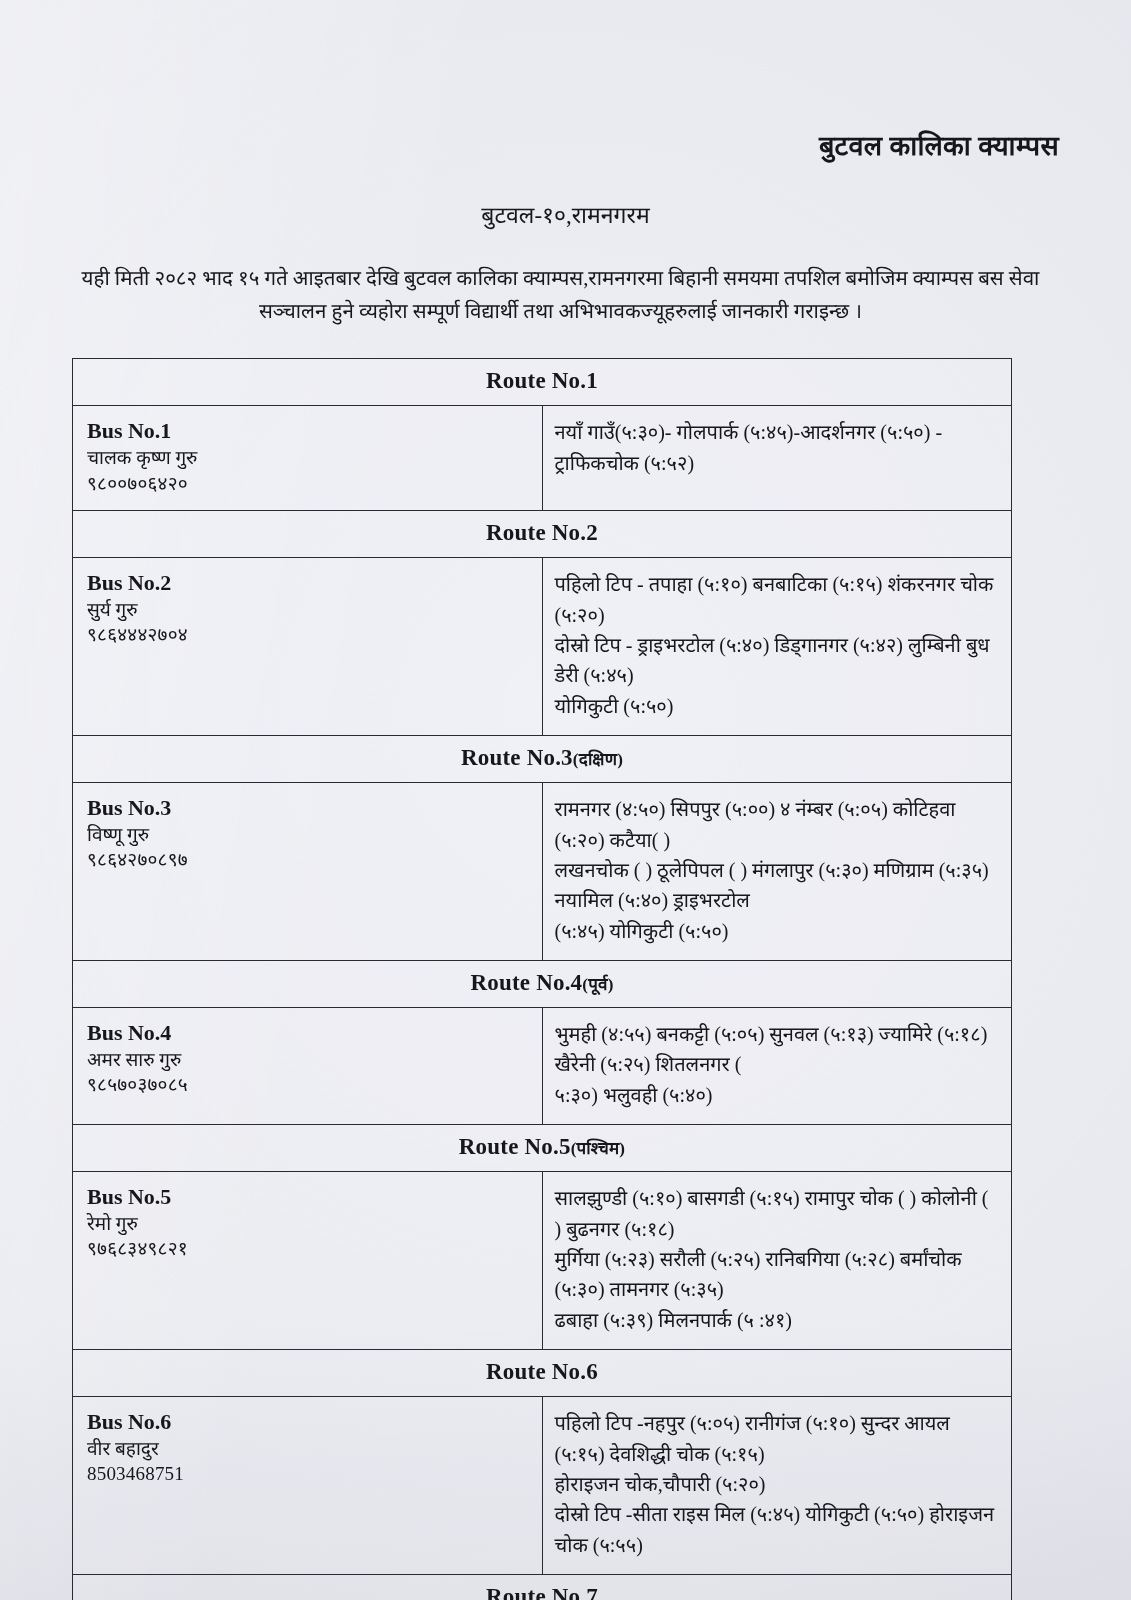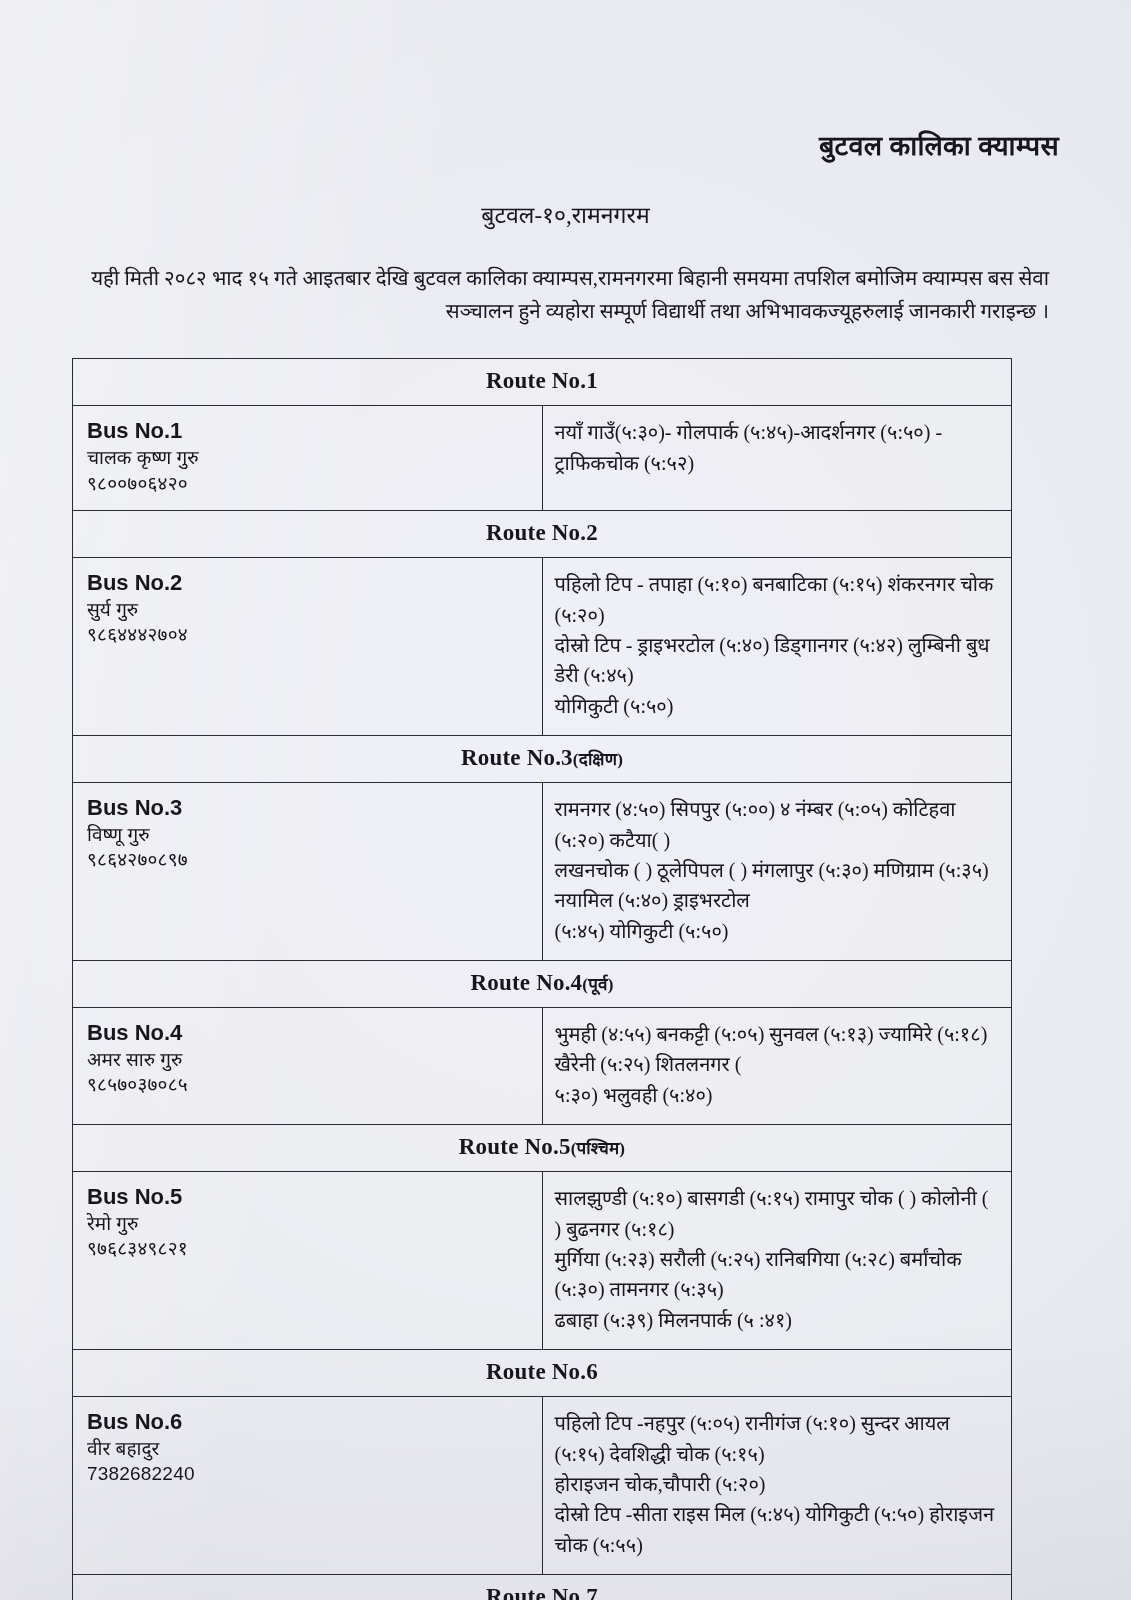--- a/index.html
+++ b/index.html
@@ -50,21 +50,21 @@
     font-family: "Liberation Serif", serif;
     font-size: 23px;
     margin-top: 40px;
     line-height: 1.2;
   }
   .intro {
     margin-top: 32px;
     font-family: "Liberation Serif", serif;
     font-size: 20.5px;
     line-height: 1.62;
-    text-align: right;
+    text-align: center;
     padding-right: 10px;
   }
 
   table.routes {
     margin-top: 30px;
     width: 940px;
     border-collapse: collapse;
     table-layout: fixed;
     background: rgba(255,255,255,0.10);
   }
@@ -81,21 +81,21 @@
     letter-spacing: 0.2px;
   }
   tr.route-head .sub {
     font-size: 17px;
     font-weight: bold;
     font-family: "Liberation Serif", serif;
   }
   td.bus-cell {
     width: 196px;
     padding: 11px 10px 14px 14px;
-    font-family: Liberation Sans, sans-serif;
+    font-family: Liberation Serif, serif;
   }
   td.bus-cell .bus-no {
     font-weight: bold;
     font-size: 22px;
     line-height: 1.25;
     white-space: nowrap;
   }
   td.bus-cell .driver {
     font-size: 19px;
     line-height: 1.35;
@@ -199,21 +199,21 @@
             <span class="line">ढबाहा (५:३९) मिलनपार्क (५ :४१)</span>
           </td>
         </tr>
         <tr class="route-head">
           <td colspan="2"><span>Route No.6</span></td>
         </tr>
         <tr>
           <td class="bus-cell">
             <div class="bus-no">Bus No.6</div>
             <div class="driver">वीर बहादुर</div>
-            <div class="phone">7382682240</div>
+            <div class="phone">8503468751</div>
           </td>
           <td class="stops-cell">
             <span class="line">पहिलो टिप -नहपुर (५:०५) रानीगंज (५:१०) सुन्दर आयल (५:१५) देवशिद्धी चोक (५:१५)</span>
             <span class="line">होराइजन चोक,चौपारी (५:२०)</span>
             <span class="line">दोस्रो टिप -सीता राइस मिल (५:४५) योगिकुटी (५:५०) होराइजन चोक (५:५५)</span>
           </td>
         </tr>
         <tr class="route-head">
           <td colspan="2"><span>Route No.7</span></td>
         </tr>

